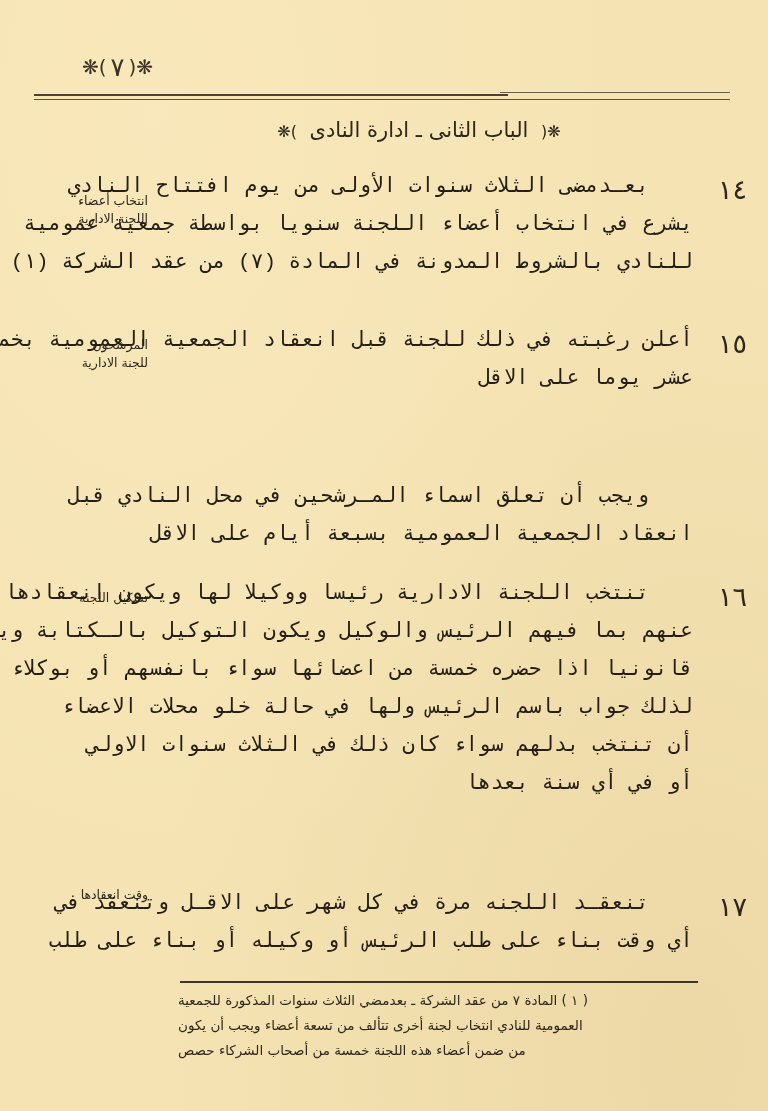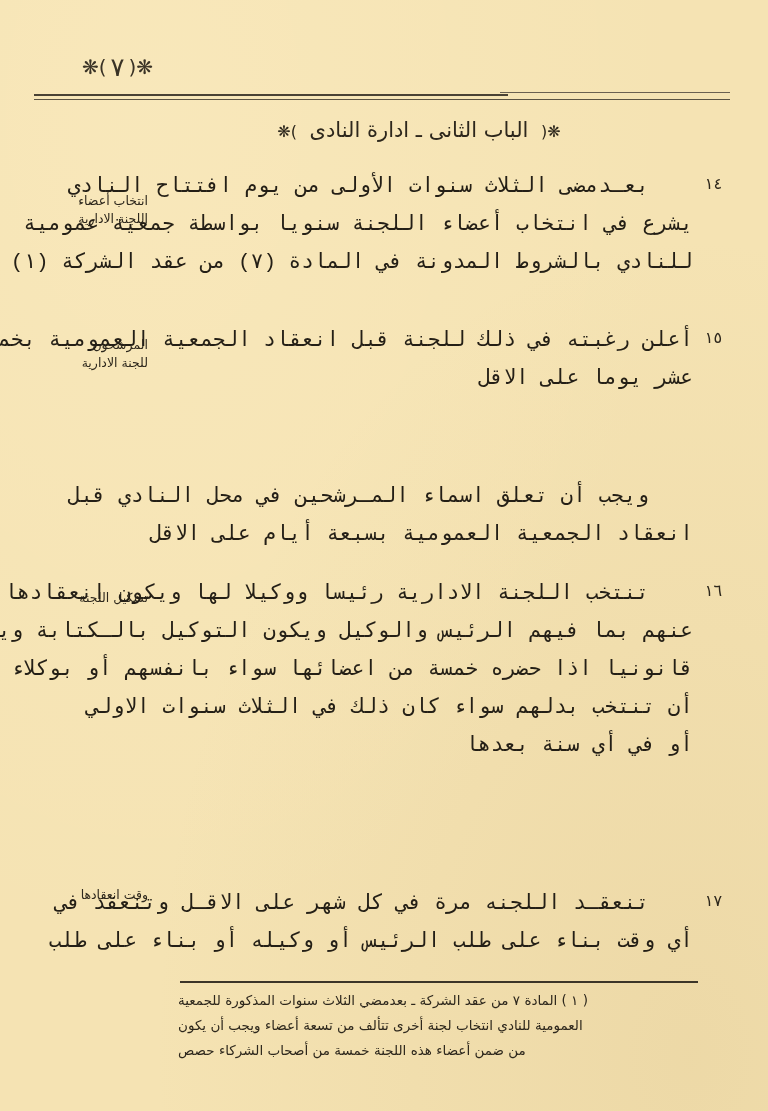--- a/index.html
+++ b/index.html
@@ -77,22 +77,22 @@
     font-size: 16px;
     margin: 0 6px;
   }
   .article {
     position: absolute;
     left: 0;
     right: 0;
   }
   .article-number {
     position: absolute;
-    right: 46px;
-    font-size: 16px;
+    right: 21px;
+    font-size: 27px;
     direction: rtl;
     color: #2d271c;
   }
   .article-body {
     position: absolute;
     right: 75px;
     width: 520px;
     direction: rtl;
     text-align: justify;
     text-align-last: right;
@@ -197,20 +197,21 @@
 
   <div class="article" style="top:575px;">
     <div class="article-number" style="top:6px;">١٦</div>
     <div class="side-note" style="top:14px;">
       <div>تشكيل اللجنة</div>
     </div>
     <div class="article-body">
       <span class="line indent">تنتخب اللجنة الادارية رئيسا ووكيلا لها ويكون انعقادها</span>
       <span class="line">عنهم بما فيهم الرئيس والوكيل ويكون التوكيل بالـكتابة ويكفي</span>
       <span class="line">قانونيا اذا حضره خمسة من اعضائها سواء بانفسهم أو بوكلاء</span>
+      <span class="line">لذلك جواب باسم الرئيس ولها في حالة خلو محلات الاعضاء</span>
       <span class="line">أن تنتخب بدلهم سواء كان ذلك في الثلاث سنوات الاولي</span>
       <span class="line">أو في أي سنة بعدها</span>
     </div>
   </div>
 
   <div class="article" style="top:885px;">
     <div class="article-number" style="top:6px;">١٧</div>
     <div class="side-note" style="top:1px;">
       <div>وقت انعقادها</div>
     </div>

